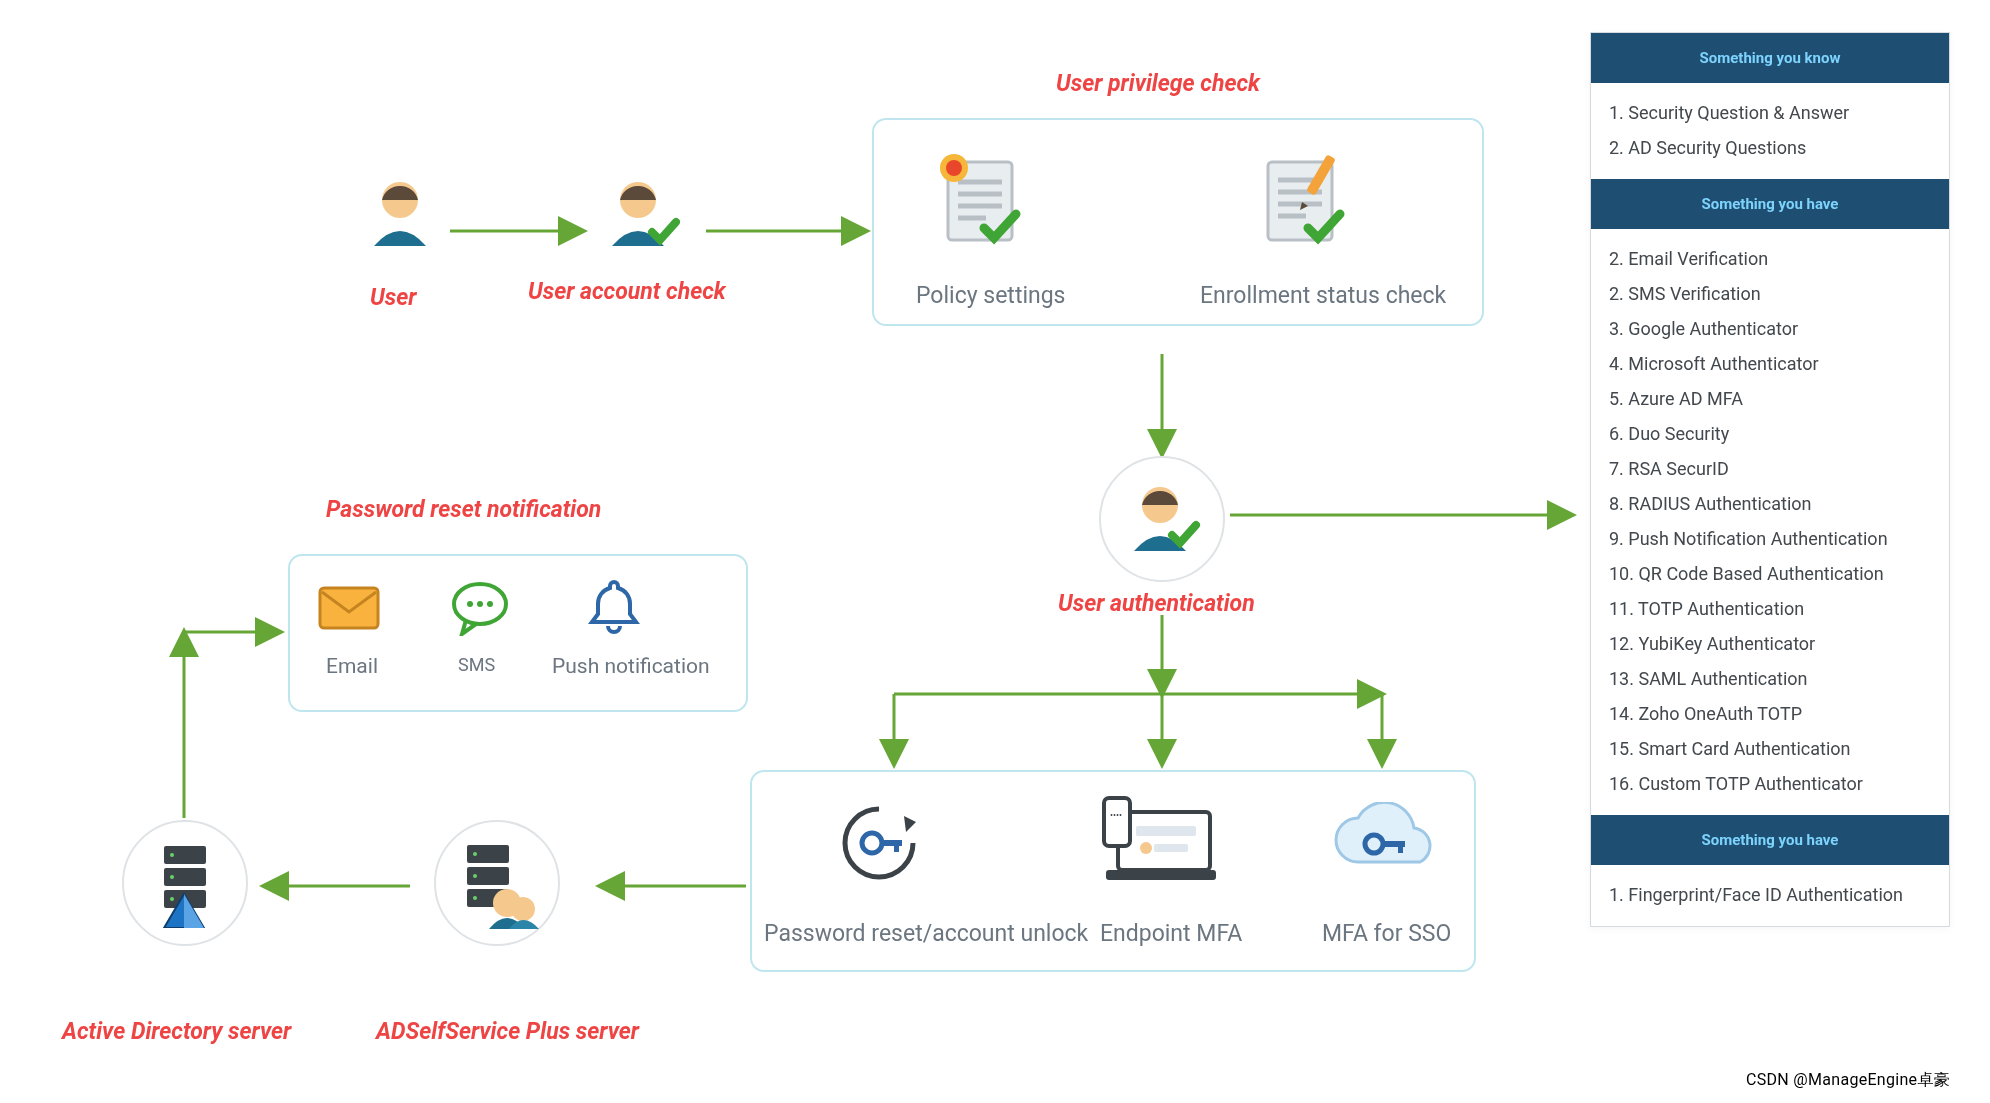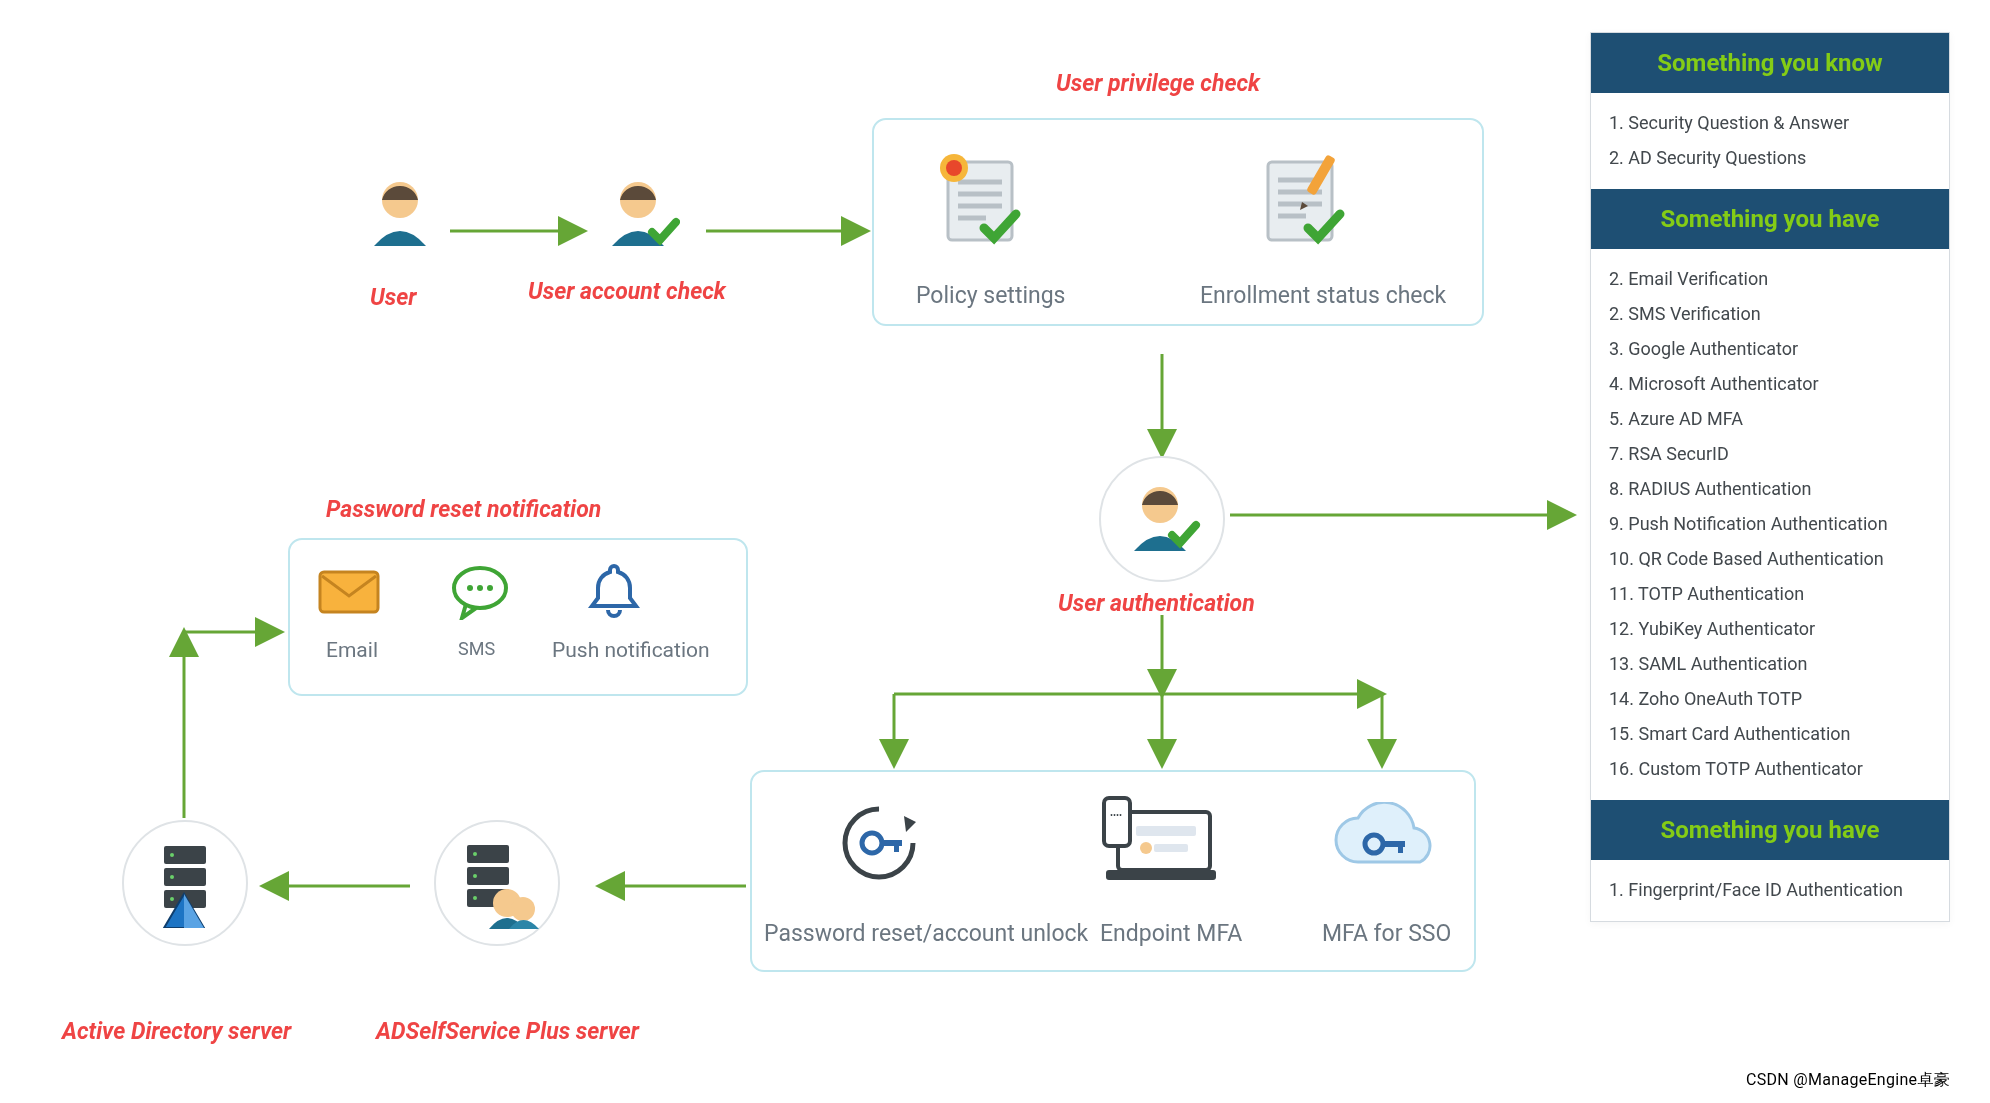--- a/index.html
+++ b/index.html
@@ -12,41 +12,41 @@
   .label { font-size: 23px; color: #ef4444; font-style: italic; }
   .sublabel { font-size: 23px; color: #6b7680; }
 
   
   .panel {
     border: 2px solid #bfe6ee;
     border-radius: 14px;
     background: #fff;
   }
   .panel-ua { width: 726px; height: 202px; }
-  .panel-notify { width: 460px; height: 158px; }
+  .panel-notify { width: 460px; height: 158px; margin-top: 16px; }
 
   
   .circ {
     width: 126px; height: 126px;
     border: 2px solid #dfe3e6;
     border-radius: 50%;
     background: #fff;
     display: flex; align-items: center; justify-content: center;
   }
 
   
   .sidebar {
     position: absolute; top: 32px; right: 40px; width: 360px;
     border: 1px solid #d6dbe0; background: #fff;
     box-shadow: 0 2px 8px rgba(0,0,0,.04);
   }
   .sb-head {
-    background: #1e4f73; color: #84cc16;
+    background: #1e4f73; color: #7dd3fc;
     text-align: center; font-weight: 700;
-    font-size: 24px; padding: 16px 10px;
+    font-size: 15px; padding: 16px 10px;
   }
   .sb-list { padding: 12px 16px 14px 18px; }
   .sb-list div {
     font-size: 18px; color: #42484d; padding: 7px 0;
   }
 
   
   .wm { position: absolute; right: 40px; bottom: 12px; font-size: 16px; color: #000000; letter-spacing: .3px; }
 
   
@@ -260,20 +260,21 @@
     <div>2. AD Security Questions</div>
   </div>
 
   <div class="sb-head">Something you have</div>
   <div class="sb-list">
     <div>2. Email Verification</div>
     <div>2. SMS Verification</div>
     <div>3. Google Authenticator</div>
     <div>4. Microsoft Authenticator</div>
     <div>5. Azure AD MFA</div>
+    <div>6. Duo Security</div>
     <div>7. RSA SecurID</div>
     <div>8. RADIUS Authentication</div>
     <div>9. Push Notification Authentication</div>
     <div>10. QR Code Based Authentication</div>
     <div>11. TOTP Authentication</div>
     <div>12. YubiKey Authenticator</div>
     <div>13. SAML Authentication</div>
     <div>14. Zoho OneAuth TOTP</div>
     <div>15. Smart Card Authentication</div>
     <div>16. Custom TOTP Authenticator</div>

